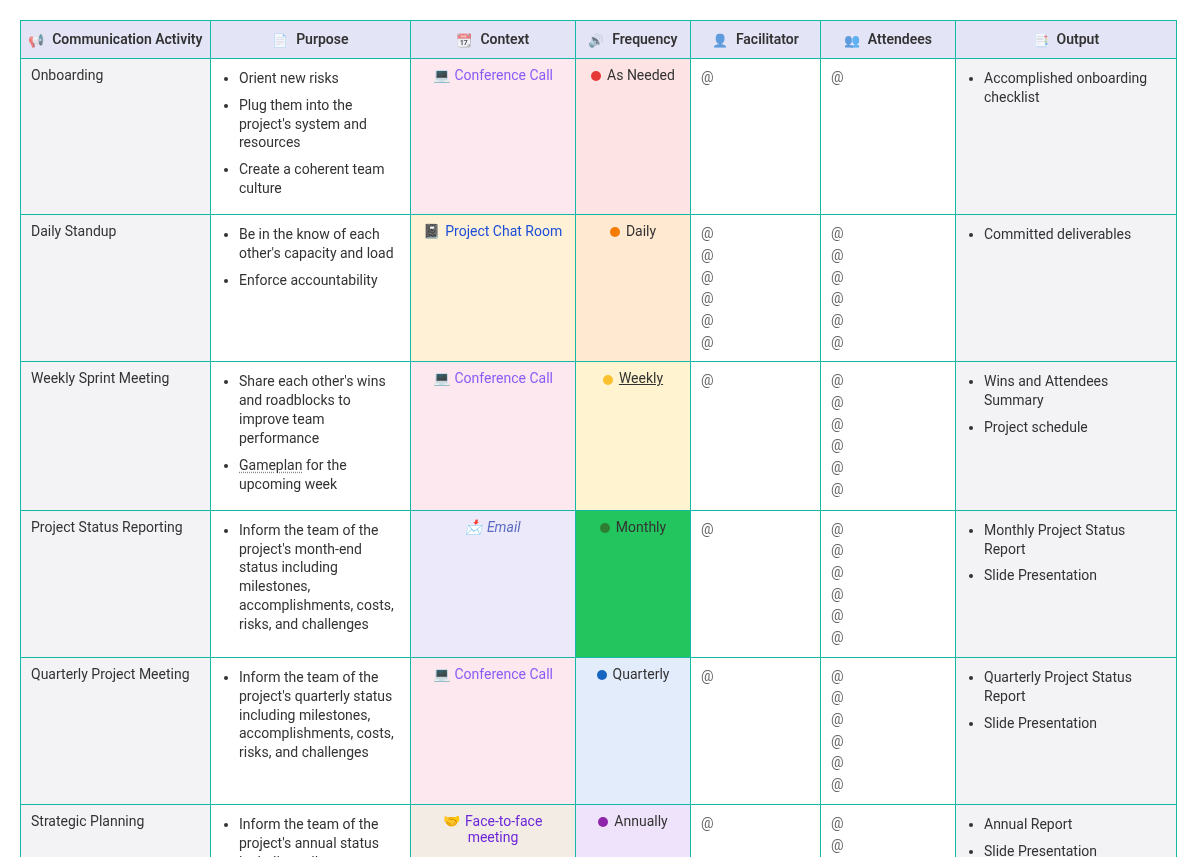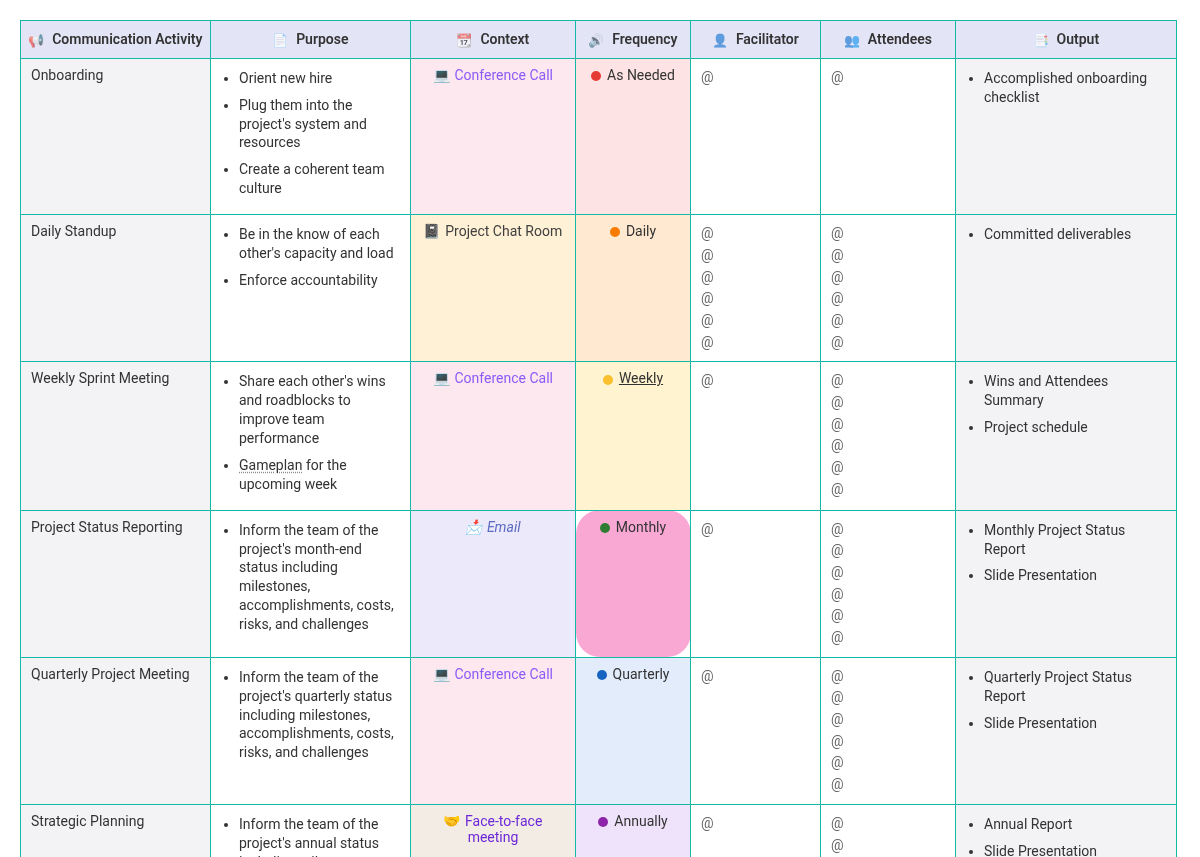--- a/index.html
+++ b/index.html
@@ -63,33 +63,33 @@
   }
   .dot-red    { background:#e53935; }
   .dot-orange { background:#f57c00; }
   .dot-yellow { background:#fbc02d; }
   .dot-green  { background:#2e7d32; }
   .dot-blue   { background:#1565c0; }
   .dot-purple { background:#8e24aa; }
 
   .ctx-icon { margin-right:4px; }
   .ctx-label-pink   { color:#8b5cf6; }
-  .ctx-label-orange { color:#404040; }
+  .ctx-label-orange { color:#1d4ed8; }
   .ctx-label-blue   { color:#5c6bc0; }
   .ctx-label-brown  { color:#6d28d9; }
 
   .bg-pink   { background:#fde8ef; }
   .bg-orange { background:#fff1d6; }
   .bg-lav    { background:#ece9fb;font-style:italic; }
   .bg-tan    { background:#f3ece4; }
 
   .freq-bg-red    { background:#fde3e3; }
   .freq-bg-orange { background:#ffe9d1; }
   .freq-bg-yellow { background:#fff4cf;text-decoration:underline; }
-  .freq-bg-green  { background:#f9a8d4;border-radius:24px; }
+  .freq-bg-green  { background:#22c55e; }
   .freq-bg-blue   { background:#e3ecfb; }
   .freq-bg-purple { background:#efe3fb; }
 
   .underline-dashed { text-decoration: underline dotted #888; text-underline-offset:2px; }
 </style>
 </head>
 <body>
 
 <table>
   <colgroup>
@@ -131,21 +131,21 @@
         <span class="hdr-icon">📑</span>
         <span>Output</span>
       </th>
     </tr>
   </thead>
   <tbody id="tbody">
       <tr>
         <td class="activity-cell">Onboarding</td>
         <td>
           <ul class="cell-list">
-            <li>Orient new hire</li>
+            <li>Orient new risks</li>
             <li>Plug them into the project's system and resources</li>
             <li>Create a coherent team culture</li>
           </ul>
         </td>
         <td class="context-cell bg-pink"><span class="ctx-icon">💻</span><span class="ctx-label-pink">Conference Call</span></td>
         <td class="freq-cell freq-bg-red"><span class="dot dot-red"></span><span>As Needed</span></td>
         <td>
           <div class="mention-list">
             <span>@</span>
           </div>

